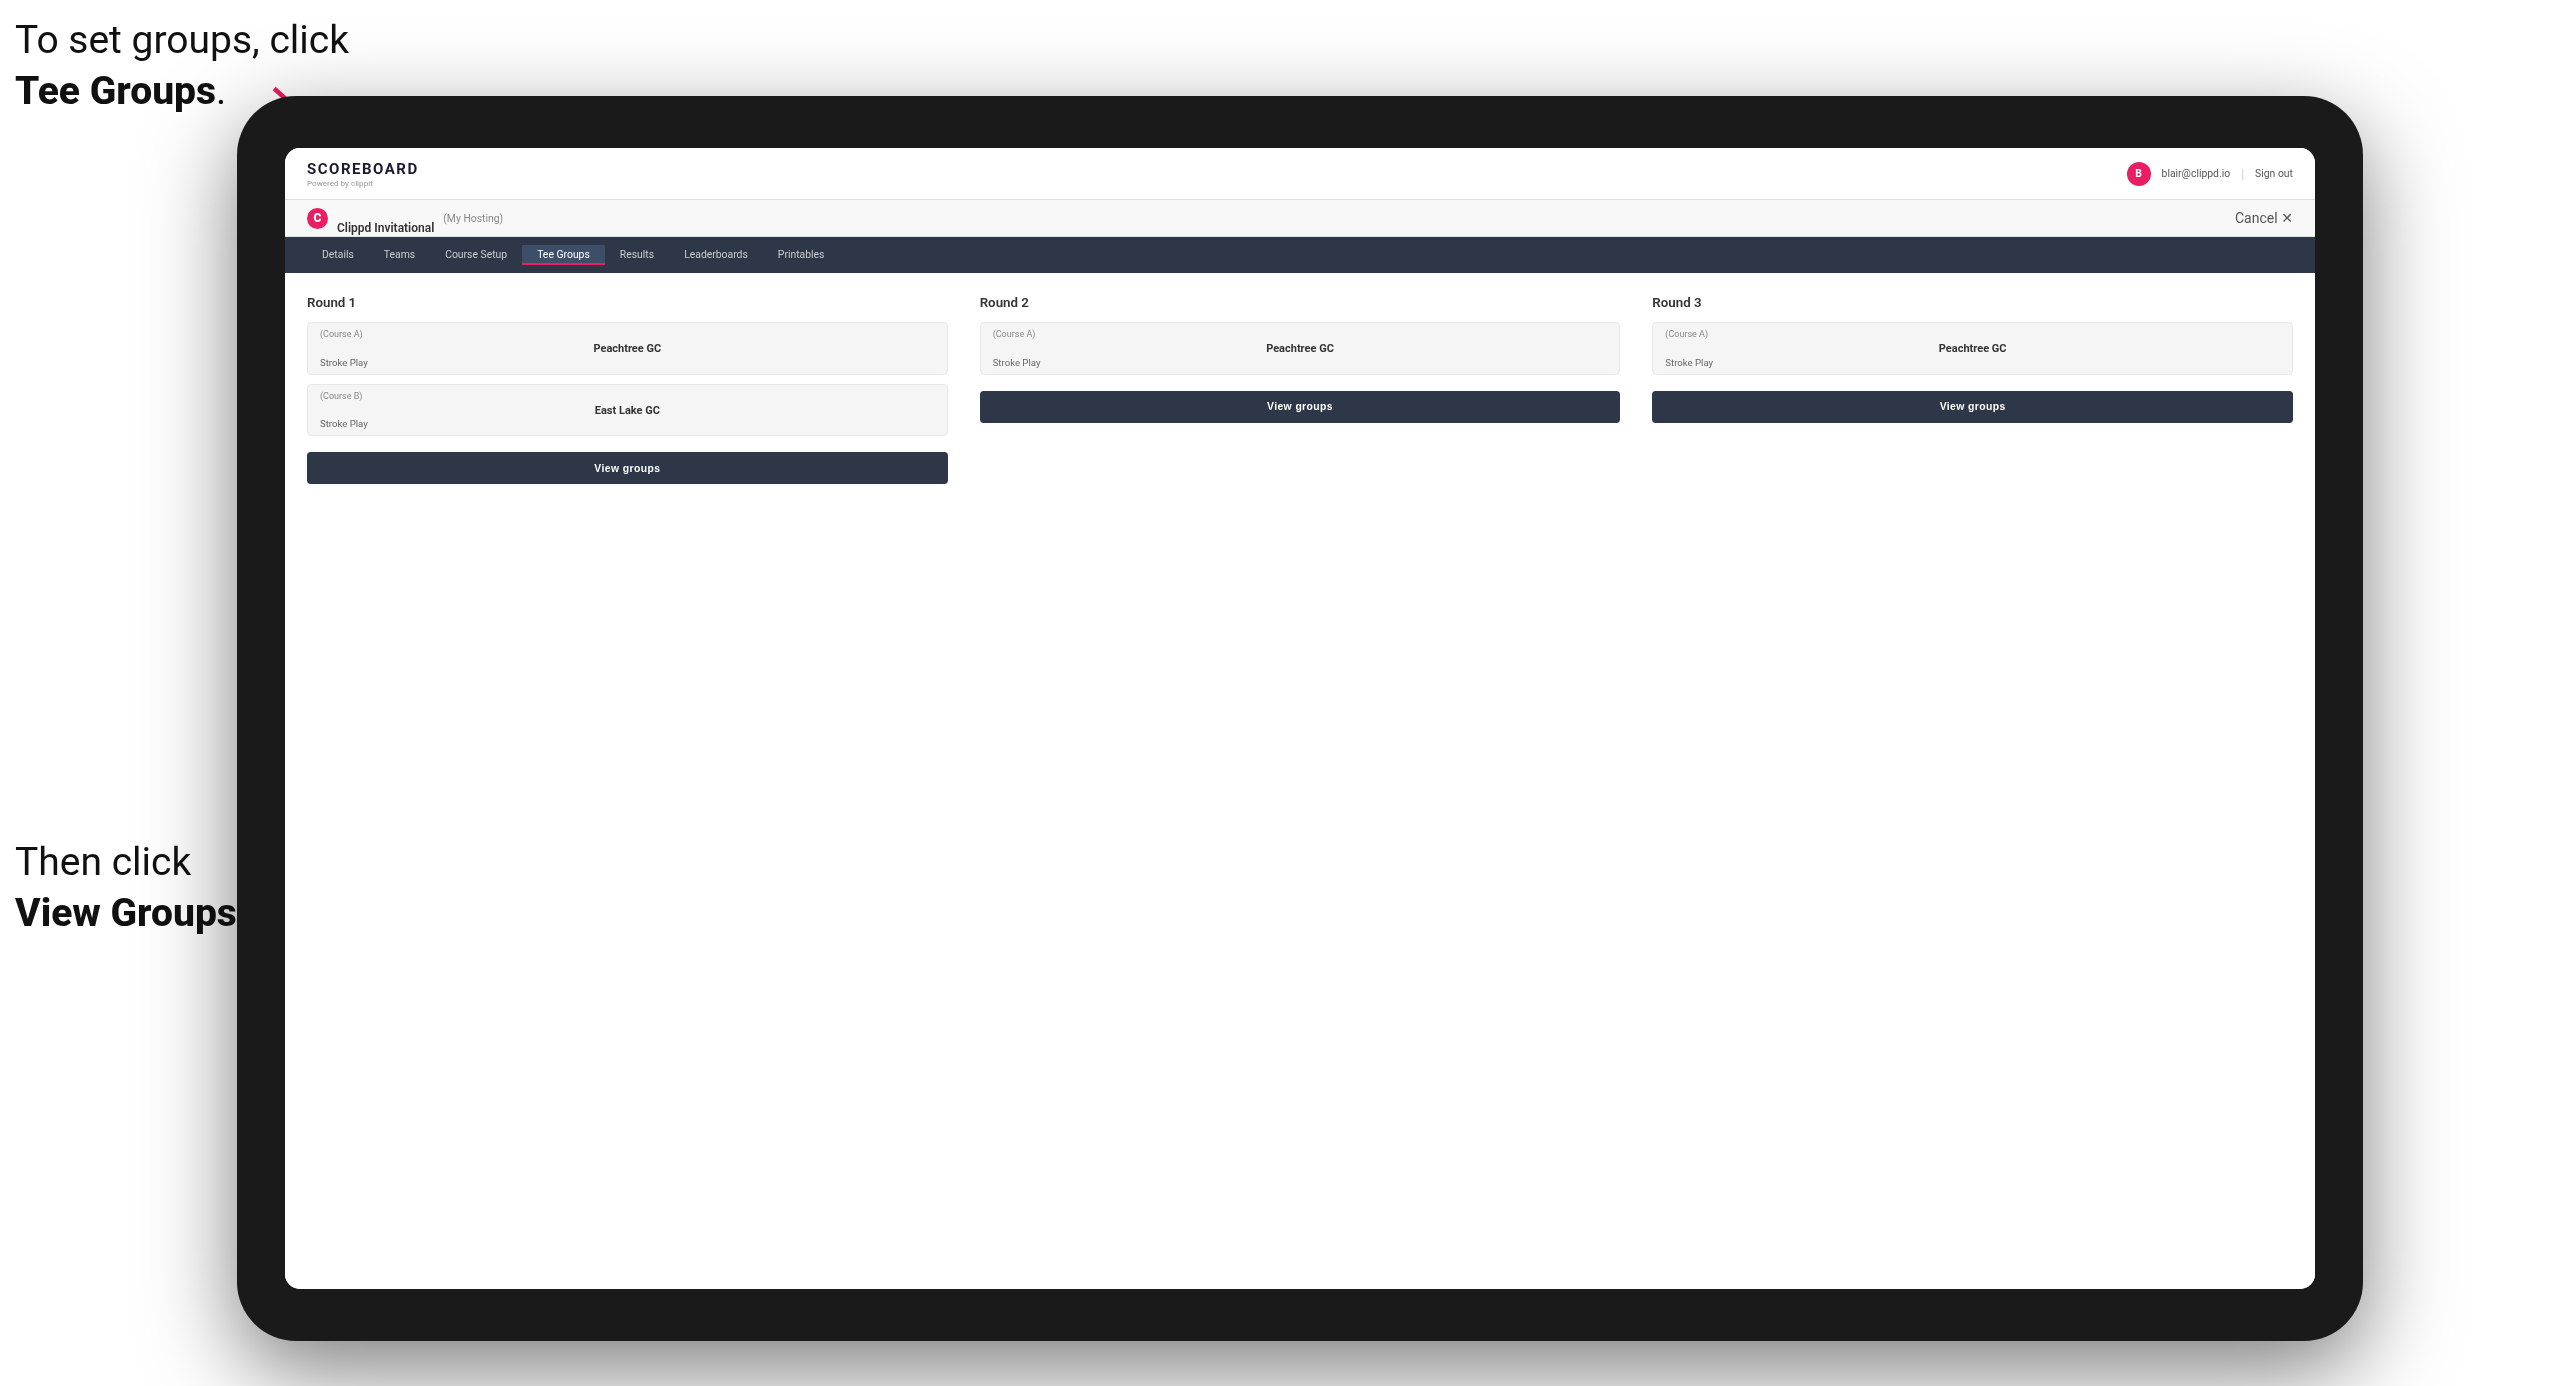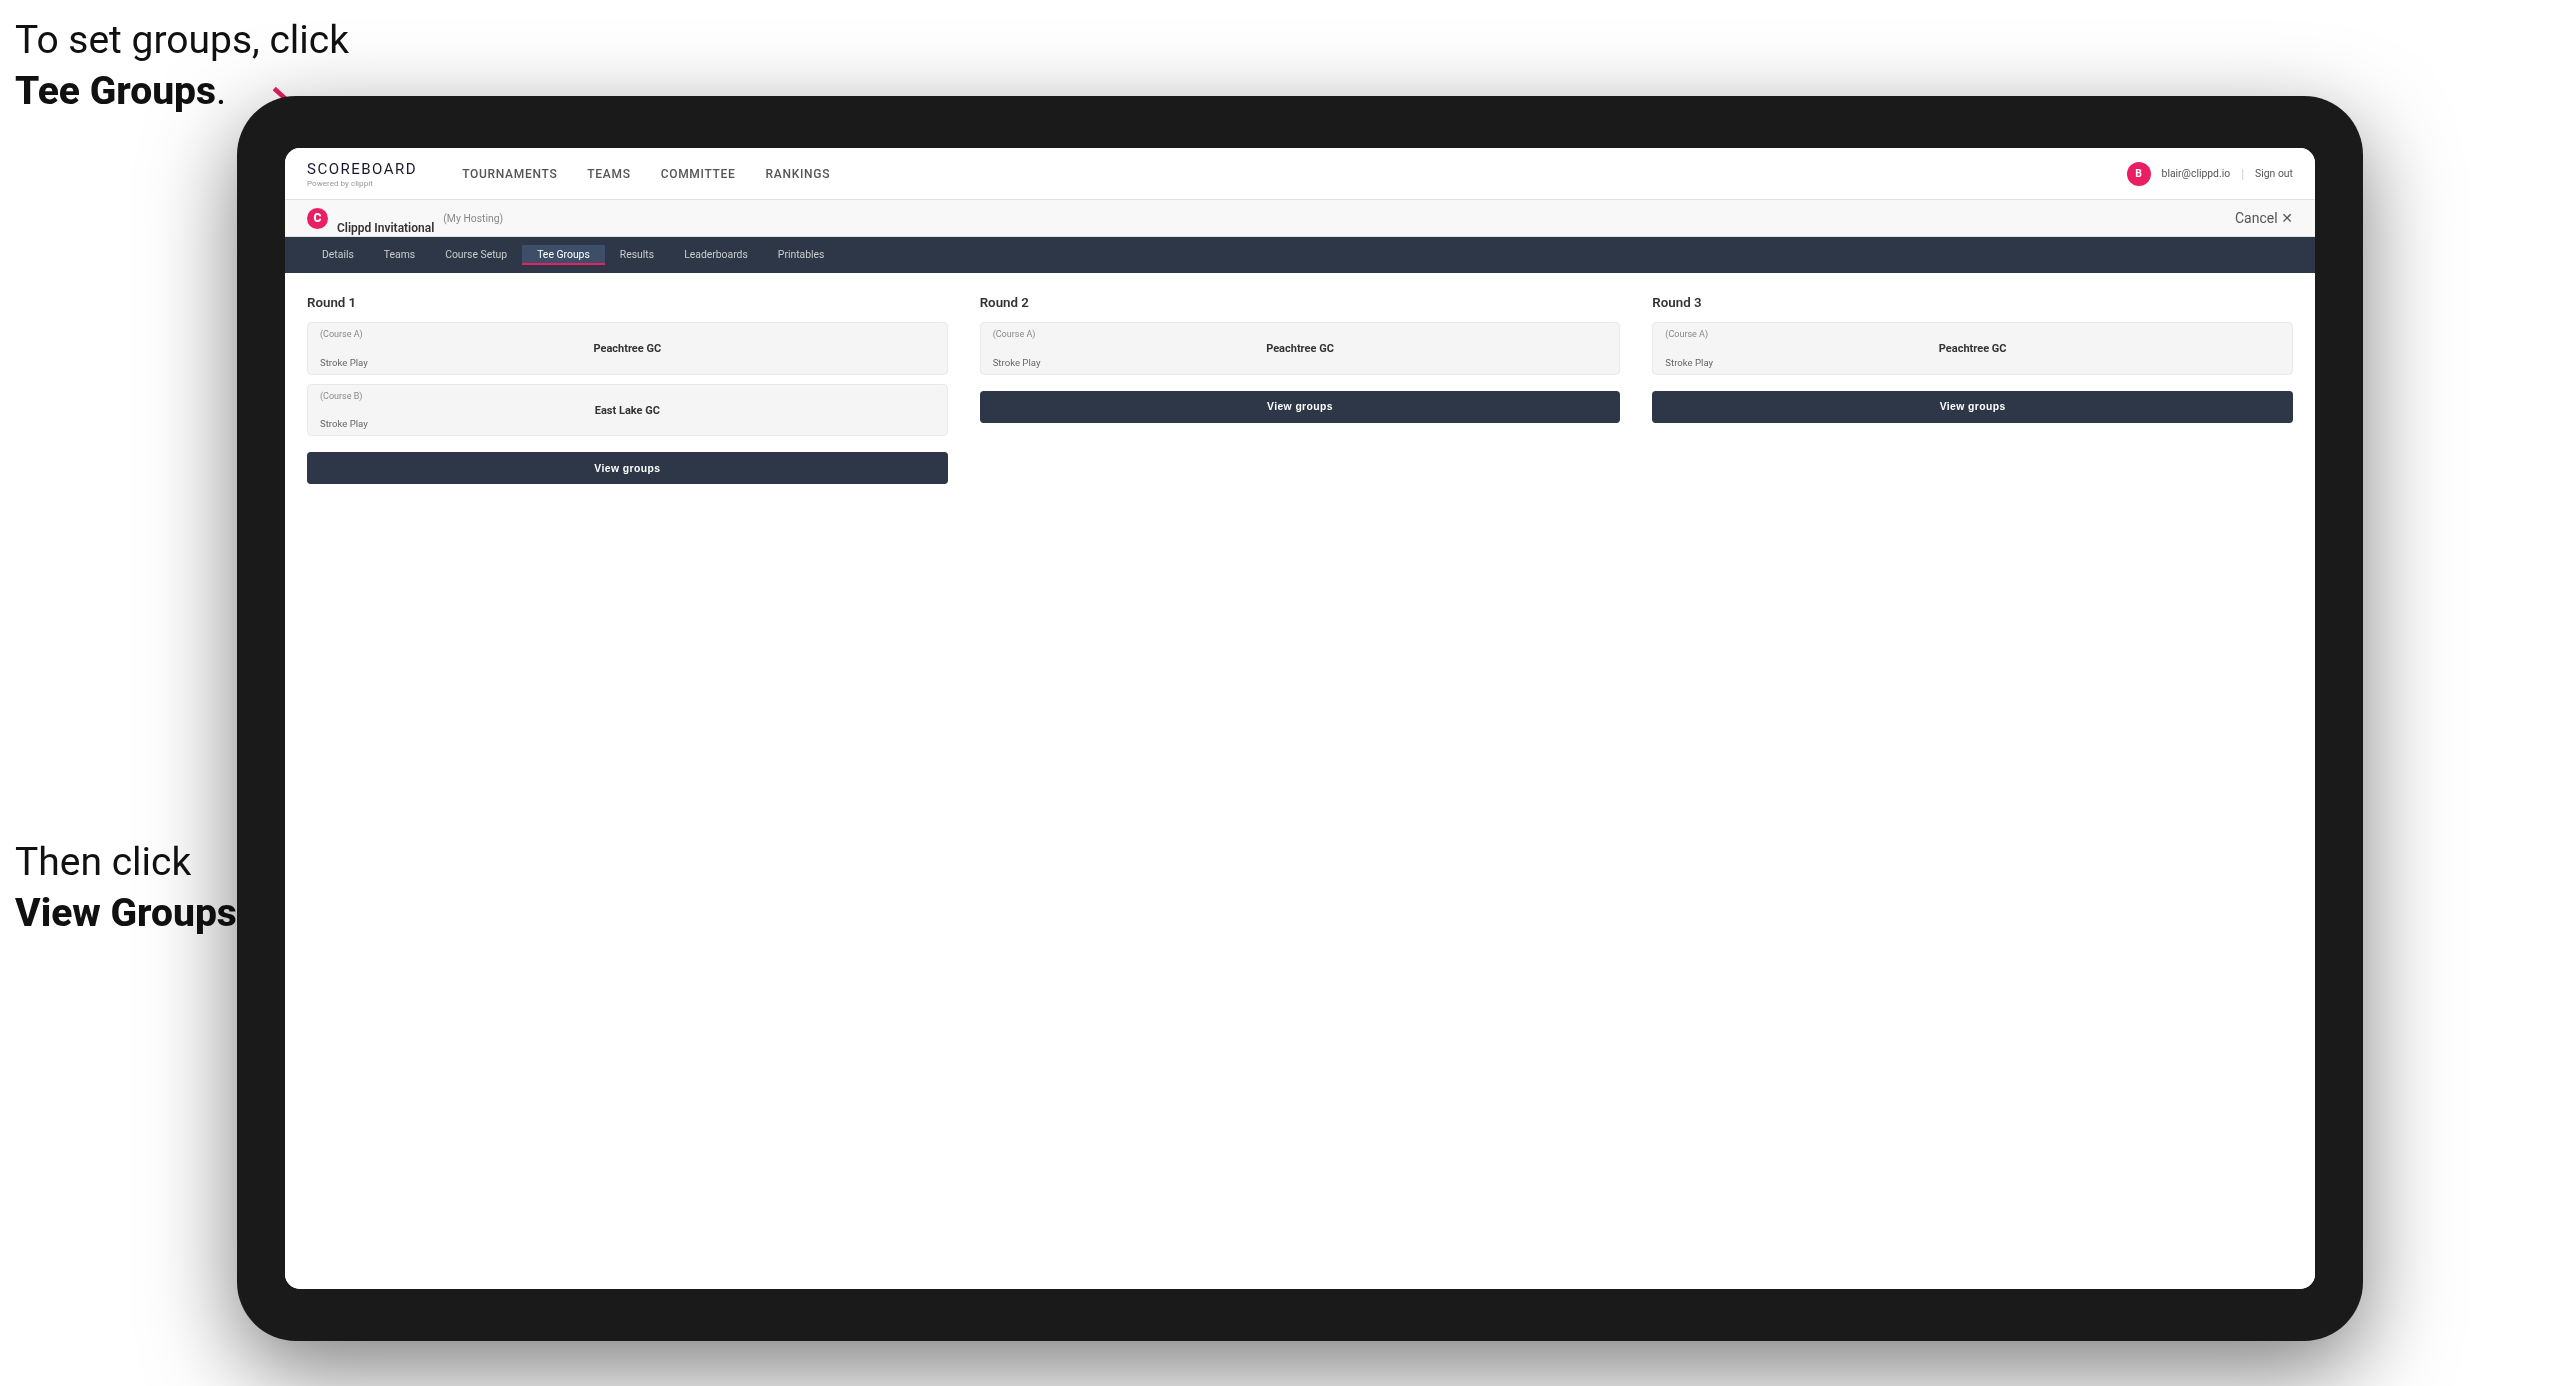--- a/index.html
+++ b/index.html
@@ -294,29 +294,23 @@
   <span>Then click</span><br>
   <span class="bold">View Groups</span><span>.</span>
 </div>
 
 <div class="tablet">
   <div class="tablet-screen">
 
     <nav class="top-nav">
       <div class="logo-area">
         <div style="display:flex;align-items:baseline;gap:2.2px;">
-          <span style="font-size:15px;font-weight:400;letter-spacing:1.5px;color:#1a1a2e;">SCOREBOARD</span>
+          <span style="font-size:15px;font-weight:700;letter-spacing:1.5px;color:#1a1a2e;">SCOREBOARD</span>
         </div>
         <span style="font-size:8.1px;color:#999;">Powered by clippit</span>
-      </div>
-      <div class="top-nav-links">
-        <span class="top-nav-link">TOURNAMENTS</span>
-        <span class="top-nav-link">TEAMS</span>
-        <span class="top-nav-link">COMMITTEE</span>
-        <span class="top-nav-link">RANKINGS</span>
       </div>
       <div class="top-nav-right">
         <div class="user-avatar">B</div>
         <span class="user-email">blair@clippd.io</span>
         <span style="color:#ccc;">|</span>
         <span class="sign-out">Sign out</span>
       </div>
     </nav>
 
     <div class="tournament-bar">

